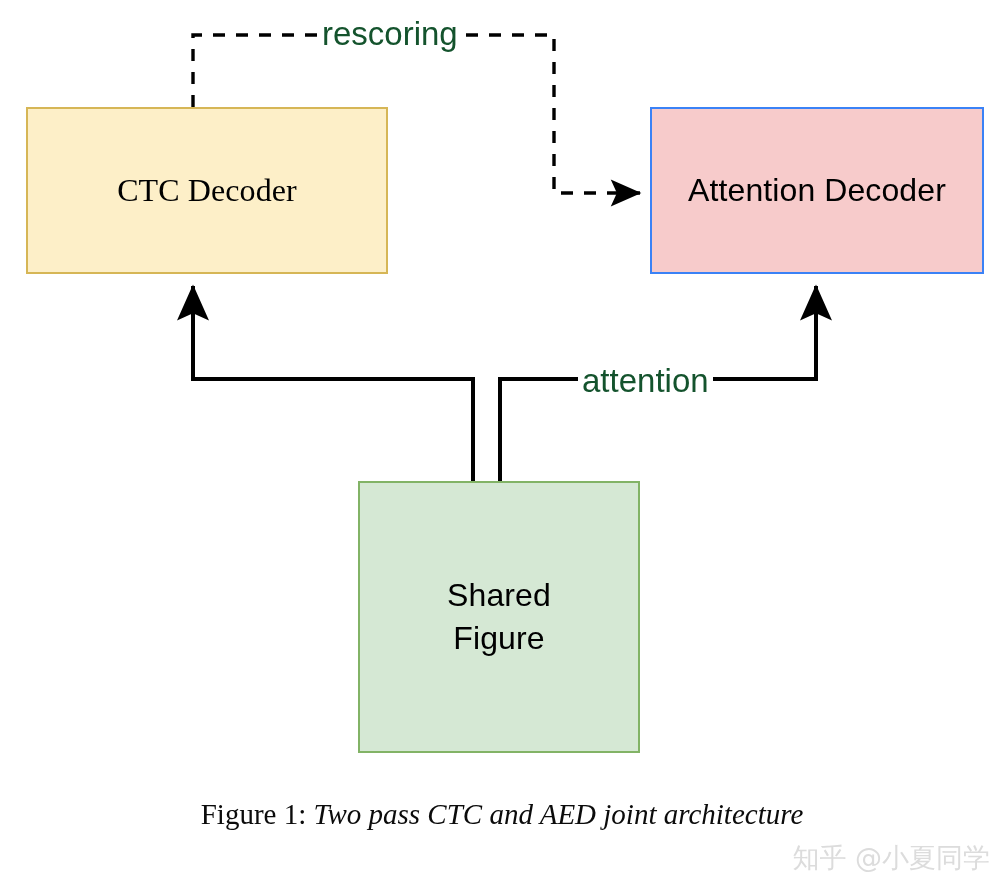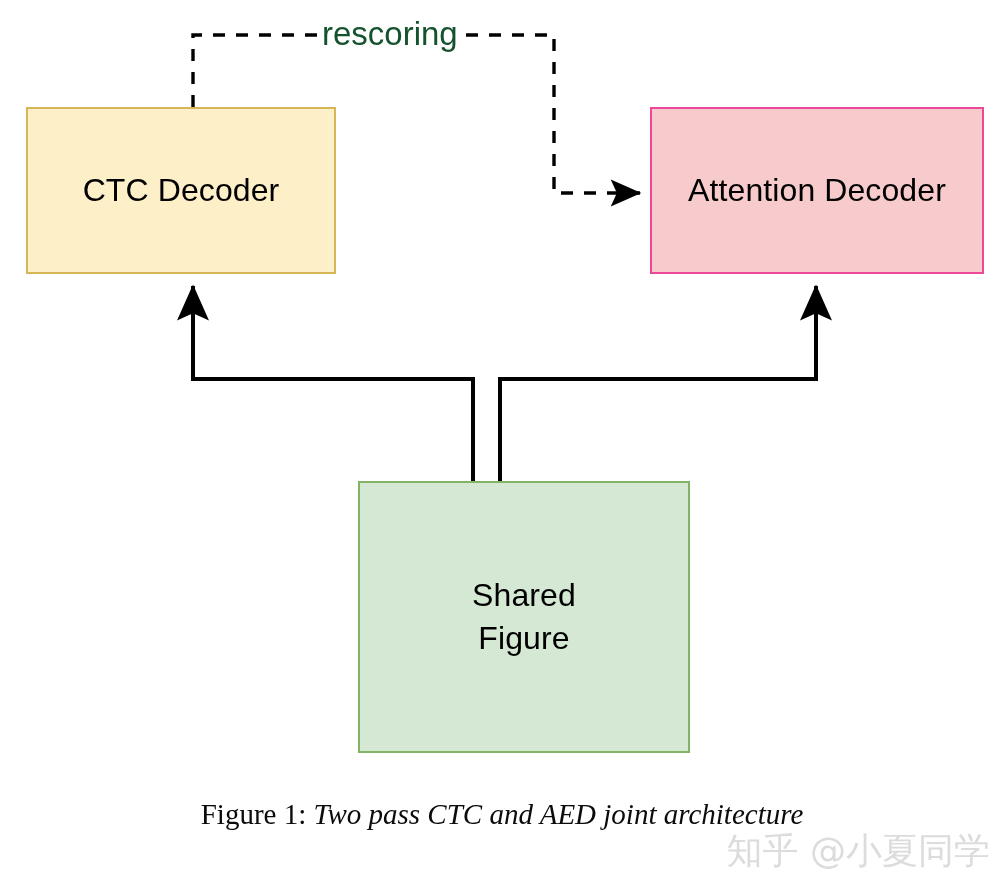--- a/index.html
+++ b/index.html
@@ -33,37 +33,38 @@
     text-align: center;
     color: #000000;
     font-family: "Liberation Sans", sans-serif;
     font-size: 32px;
     line-height: 1.35;
     letter-spacing: 0.1px;
   }
   #node-ctc-decoder {
     left: 26px;
     top: 107px;
-    width: 310px;
+    width: 362px;
     height: 167px;
     background: #fdefc8;
     border: 2px solid #d6b656;
+    font-family: Liberation Serif, serif;
   }
   #node-attention-decoder {
     left: 650px;
     top: 107px;
     width: 334px;
     height: 167px;
     background: #f7cbcb;
-    border: 2px solid #ec4899;
+    border: 2px solid #3b82f6;
   }
   #node-shared-encoder {
     left: 358px;
     top: 481px;
-    width: 332px;
+    width: 282px;
     height: 272px;
     background: #d5e8d4;
     border: 2px solid #82b366;
   }
   .edge-label {
     position: absolute;
     color: #14532d;
     font-family: "Liberation Sans", sans-serif;
     font-size: 33px;
     background: #ffffff;
@@ -93,21 +94,21 @@
     font-style: normal;
   }
   #figure-caption .caption-title {
     font-style: italic;
   }
   #watermark {
     position: absolute;
     right: 14px;
     bottom: 8px;
     font-family: "DejaVu Sans", sans-serif;
-    font-size: 36px;
+    font-size: 27px;
     color: #dcdcdc;
     white-space: nowrap;
     user-select: none;
   }
 </style>
 </head>
 <body>
 
 <div id="figure-root">
 
@@ -138,20 +139,21 @@
 
   <div class="node-box" id="node-shared-encoder">
     <span>
       <span>Shared</span><br>
       <span>Figure</span>
     </span>
   </div>
 
   <div class="edge-label" id="edge-label-rescoring">rescoring</div>
 
+  <div class="edge-label" id="edge-label-attention">attention</div>
 
   <div id="figure-caption">
     <span class="caption-prefix">Figure 1:</span>
     <span class="caption-title">Two pass CTC and AED joint architecture</span>
   </div>
 
   <div id="watermark">知乎 @小夏同学</div>
 
 </div>
 

